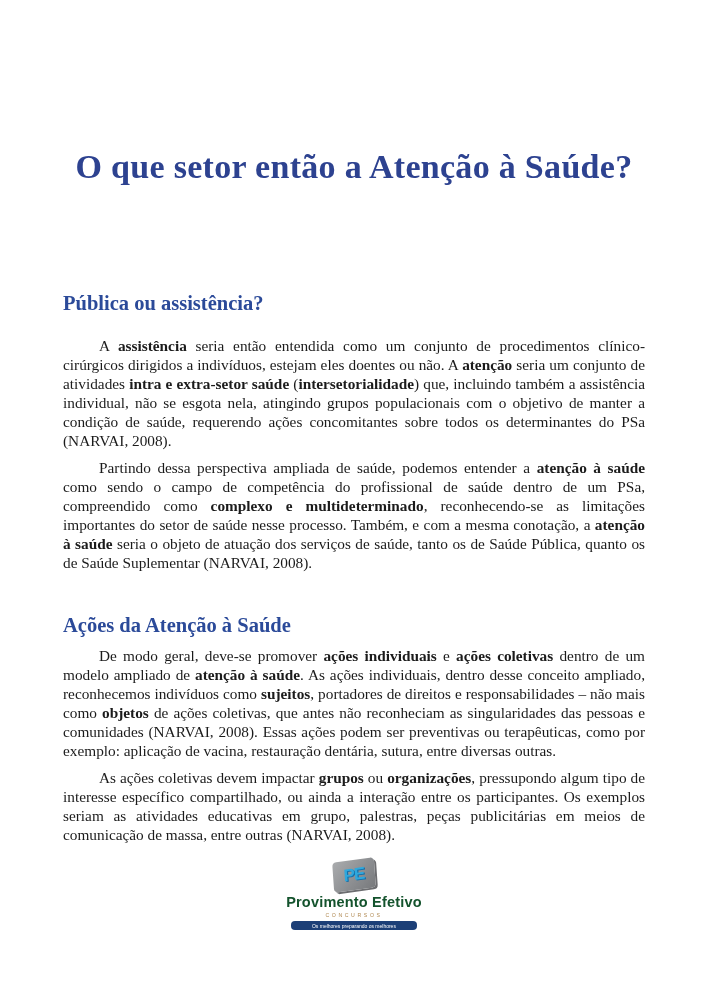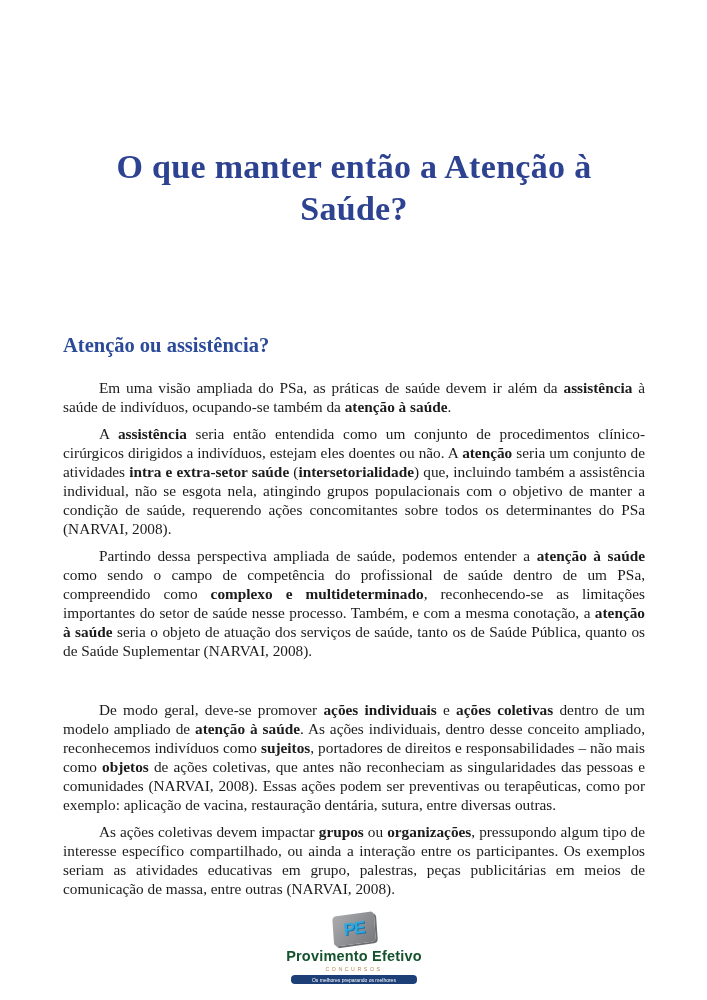--- a/index.html
+++ b/index.html
@@ -111,30 +111,30 @@
     line-height: 10px;
     transform: scale(0.5);
     white-space: nowrap;
   }
 </style>
 </head>
 <body>
 
 <div class="page">
 
-  <h1 class="doc-title">O que manter então a Atenção à Saúde?</h1>
+  <h1 class="doc-title">O que setor então a Atenção à Saúde?</h1>
 
   <section class="sec-1">
-    <h2 class="sec-heading">Atenção ou assistência?</h2>
-    <p class="para"><span>Em uma visão ampliada do PSa, as práticas de saúde devem ir além da </span><span class="b">assistência</span><span> à saúde de indivíduos, ocupando-se também da </span><span class="b">atenção à saúde</span><span>.</span></p>
+    <h2 class="sec-heading">Pública ou assistência?</h2>
     <p class="para"><span>A </span><span class="b">assistência</span><span> seria então entendida como um conjunto de procedimentos clínico-cirúrgicos dirigidos a indivíduos, estejam eles doentes ou não. A </span><span class="b">atenção</span><span> seria um conjunto de atividades </span><span class="b">intra e extra-setor saúde</span><span> (</span><span class="b">intersetorialidade</span><span>) que, incluindo também a assistência individual, não se esgota nela, atingindo grupos populacionais com o objetivo de manter a condição de saúde, requerendo ações concomitantes sobre todos os determinantes do PSa (NARVAI, 2008).</span></p>
     <p class="para"><span>Partindo dessa perspectiva ampliada de saúde, podemos entender a </span><span class="b">atenção à saúde</span><span> como sendo o campo de competência do profissional de saúde dentro de um PSa, compreendido como </span><span class="b">complexo e multideterminado</span><span>, reconhecendo-se as limitações importantes do setor de saúde nesse processo. Também, e com a mesma conotação, a </span><span class="b">atenção à saúde</span><span> seria o objeto de atuação dos serviços de saúde, tanto os de Saúde Pública, quanto os de Saúde Suplementar (NARVAI, 2008).</span></p>
   </section>
 
   <section class="sec-2">
+    <h2 class="sec-heading">Ações da Atenção à Saúde</h2>
     <p class="para"><span>De modo geral, deve-se promover </span><span class="b">ações individuais</span><span> e </span><span class="b">ações coletivas</span><span> dentro de um modelo ampliado de </span><span class="b">atenção à saúde</span><span>. As ações individuais, dentro desse conceito ampliado, reconhecemos indivíduos como </span><span class="b">sujeitos</span><span>, portadores de direitos e responsabilidades – não mais como </span><span class="b">objetos</span><span> de ações coletivas, que antes não reconheciam as singularidades das pessoas e comunidades (NARVAI, 2008). Essas ações podem ser preventivas ou terapêuticas, como por exemplo: aplicação de vacina, restauração dentária, sutura, entre diversas outras.</span></p>
     <p class="para"><span>As ações coletivas devem impactar </span><span class="b">grupos</span><span> ou </span><span class="b">organizações</span><span>, pressupondo algum tipo de interesse específico compartilhado, ou ainda a interação entre os participantes. Os exemplos seriam as atividades educativas em grupo, palestras, peças publicitárias em meios de comunicação de massa, entre outras (NARVAI, 2008).</span></p>
   </section>
 
   <footer class="logo-block">
     <div class="logo-mark">
       <span class="logo-mono">PE</span>
     </div>
     <div class="logo-brand">Provimento Efetivo</div>
     <div class="logo-subtitle">CONCURSOS</div>

